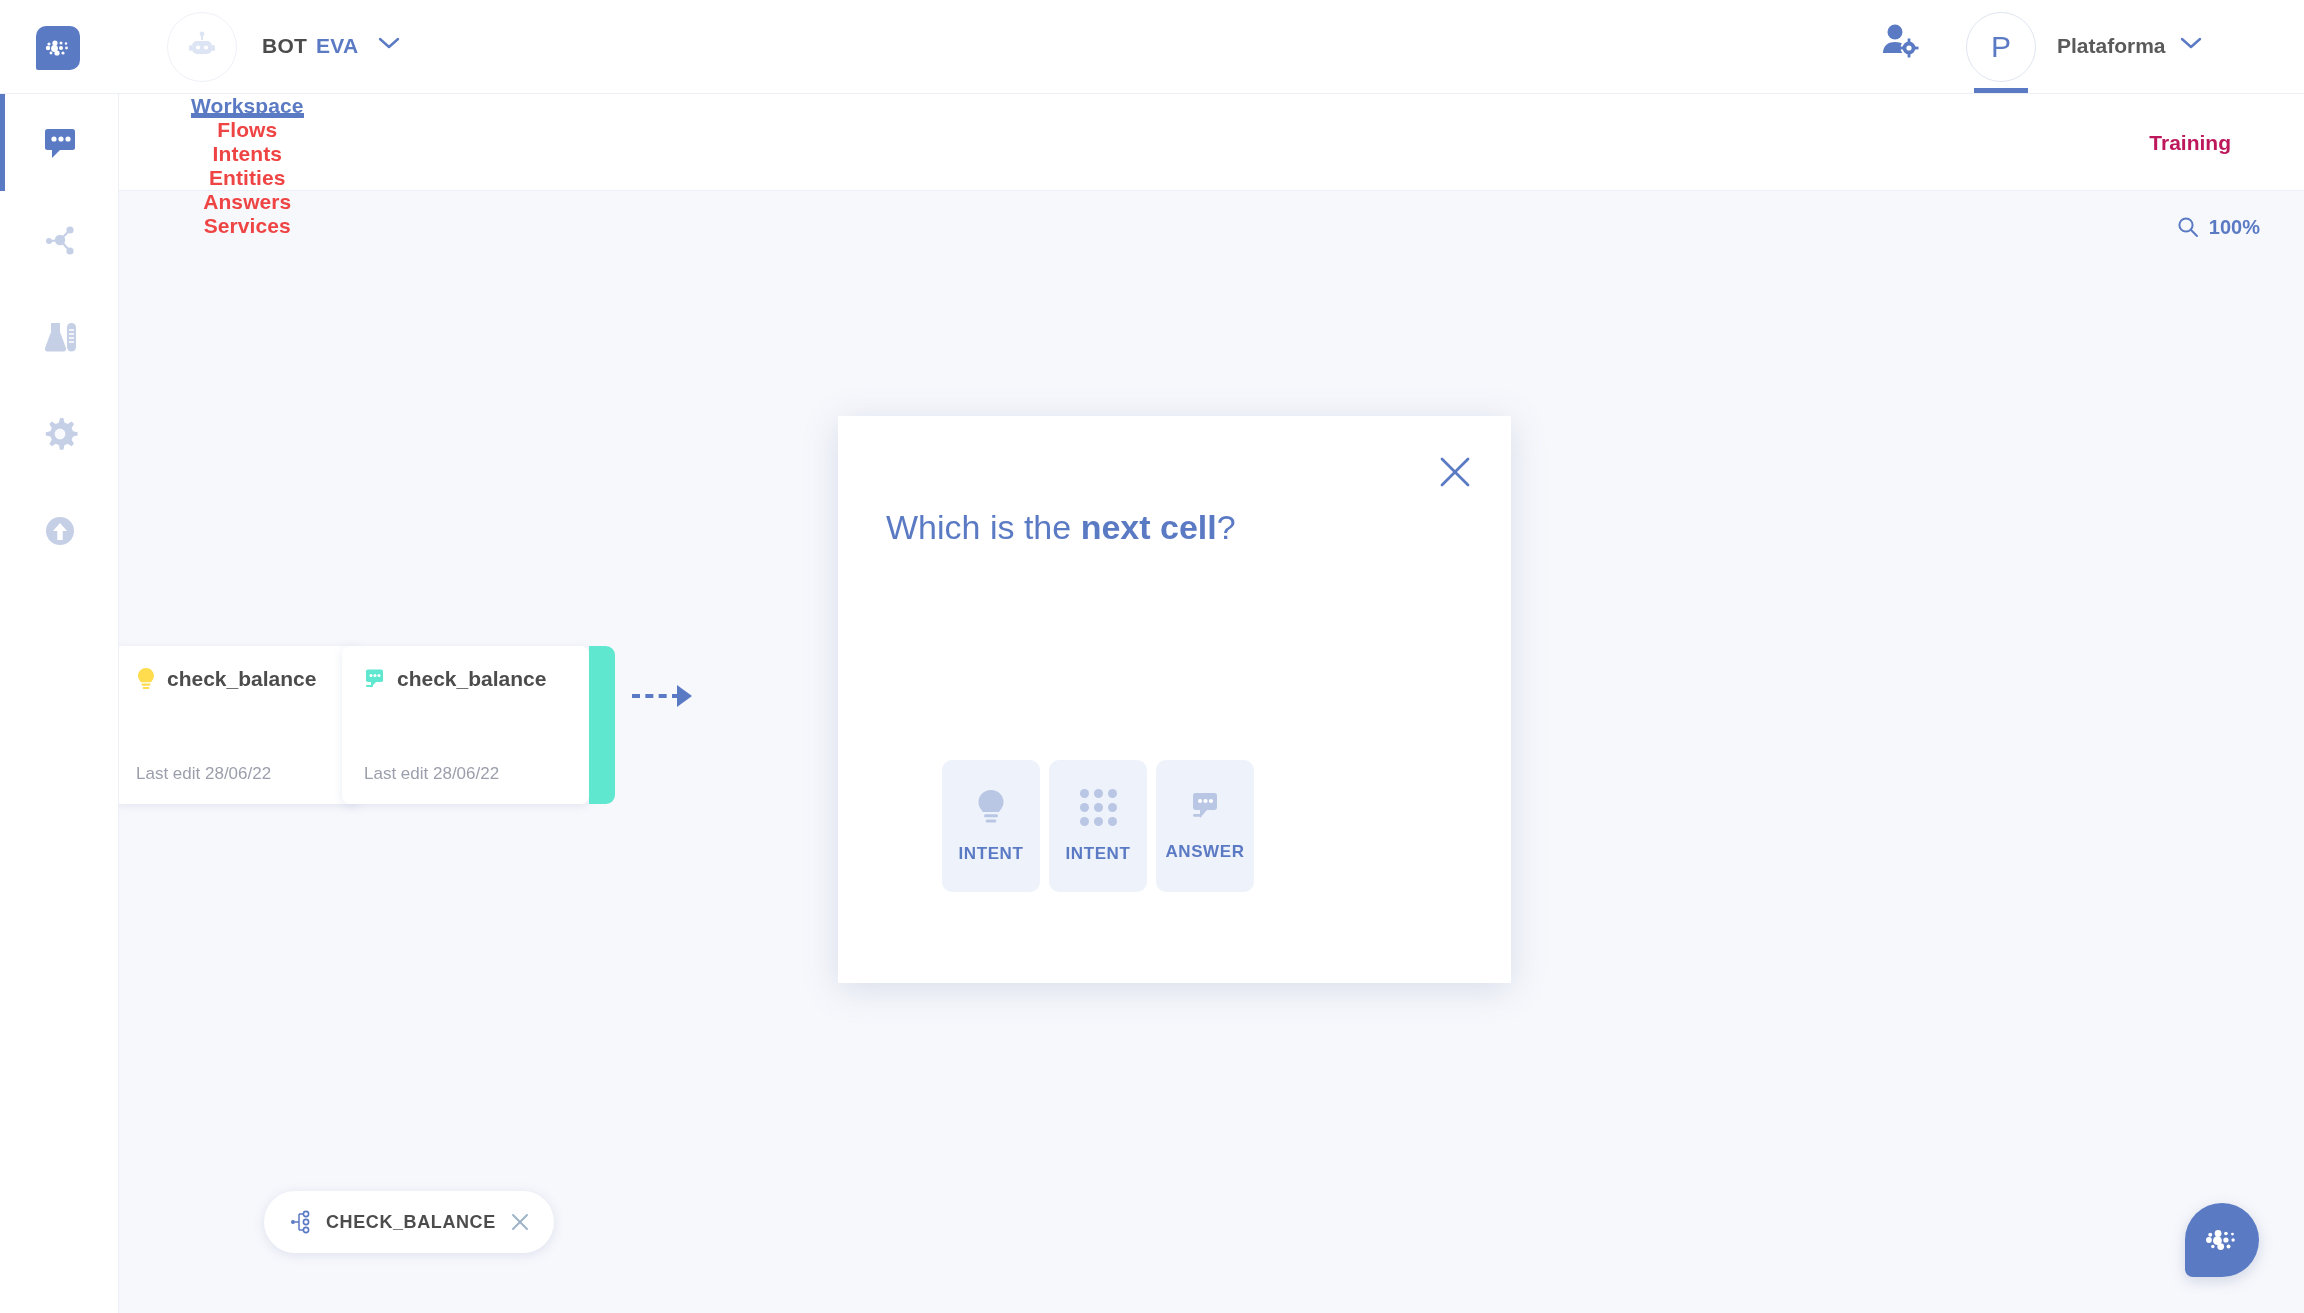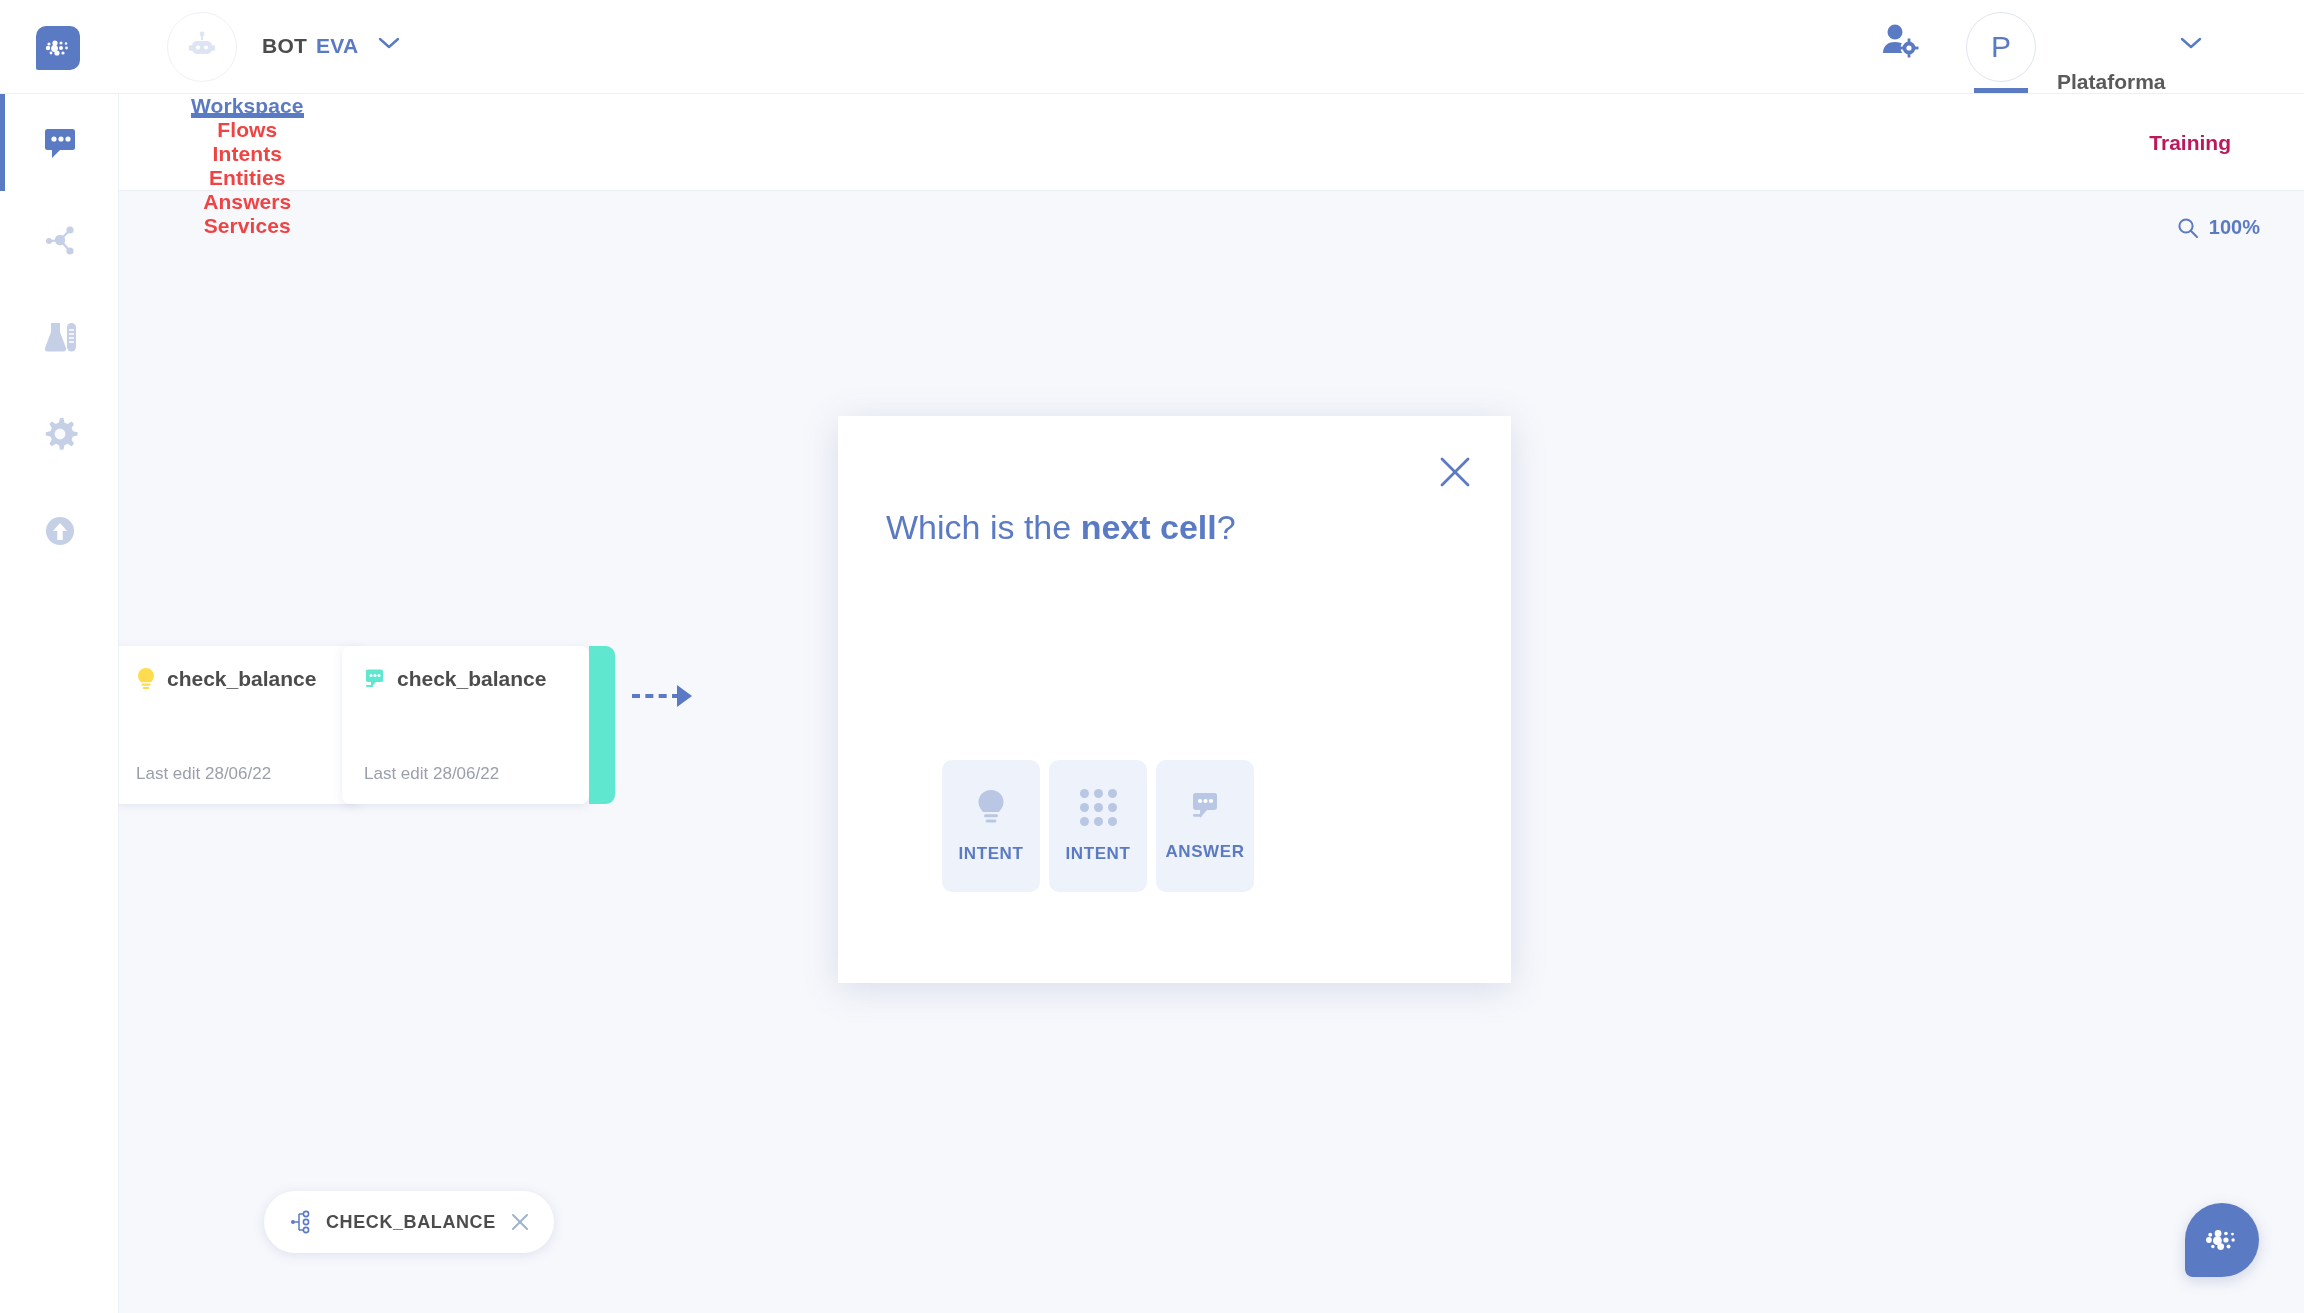--- a/index.html
+++ b/index.html
@@ -44,21 +44,21 @@
     border: 1px solid #dfe5f0; background: #fff;
     display: flex; align-items: center; justify-content: center;
     font-size: 30px; color: #5b7ac4; font-weight: 400;
   }
   .profile-underline {
     position: absolute; left: 1974px; top: 88px;
     width: 54px; height: 5px; background: #5b7ac4;
   }
   .org-name {
     position: absolute; left: 2057px; top: 34px;
-    font-size: 21px; font-weight: 700; color: #5a5a5a; margin-top: 36px;
+    font-size: 21px; font-weight: 700; color: #5a5a5a;
   }
   .org-caret { position: absolute; left: 2180px; top: 36px; }
 
   
   .rail {
     position: absolute; top: 94px; left: 0; width: 119px; height: 1219px;
     background: #ffffff; border-right: 1px solid #eceff5; z-index: 30;
   }
   .rail-item {
     position: relative; width: 119px; height: 97px;
@@ -91,21 +91,21 @@
     font-size: 21px; font-weight: 700; color: #be185d; cursor: pointer; text-align: center;
   }
 
   
   .canvas {
     position: absolute; top: 191px; left: 119px;
     width: 2185px; height: 1122px; background: #f7f8fc; overflow: hidden;
   }
   .zoom-ctl {
     position: absolute; right: 44px; top: 25px;
-    display: flex; align-items: center; gap: 10px;
+    display: flex; align-items: flex-start; gap: 10px;
     font-size: 20px; font-weight: 700; color: #5b7ac4;
   }
 
   
   .card {
     position: absolute; background: #ffffff; border-radius: 8px;
     box-shadow: 0 2px 10px rgba(90,110,160,.13);
     width: 247px; height: 158px;
   }
   .card-head {

